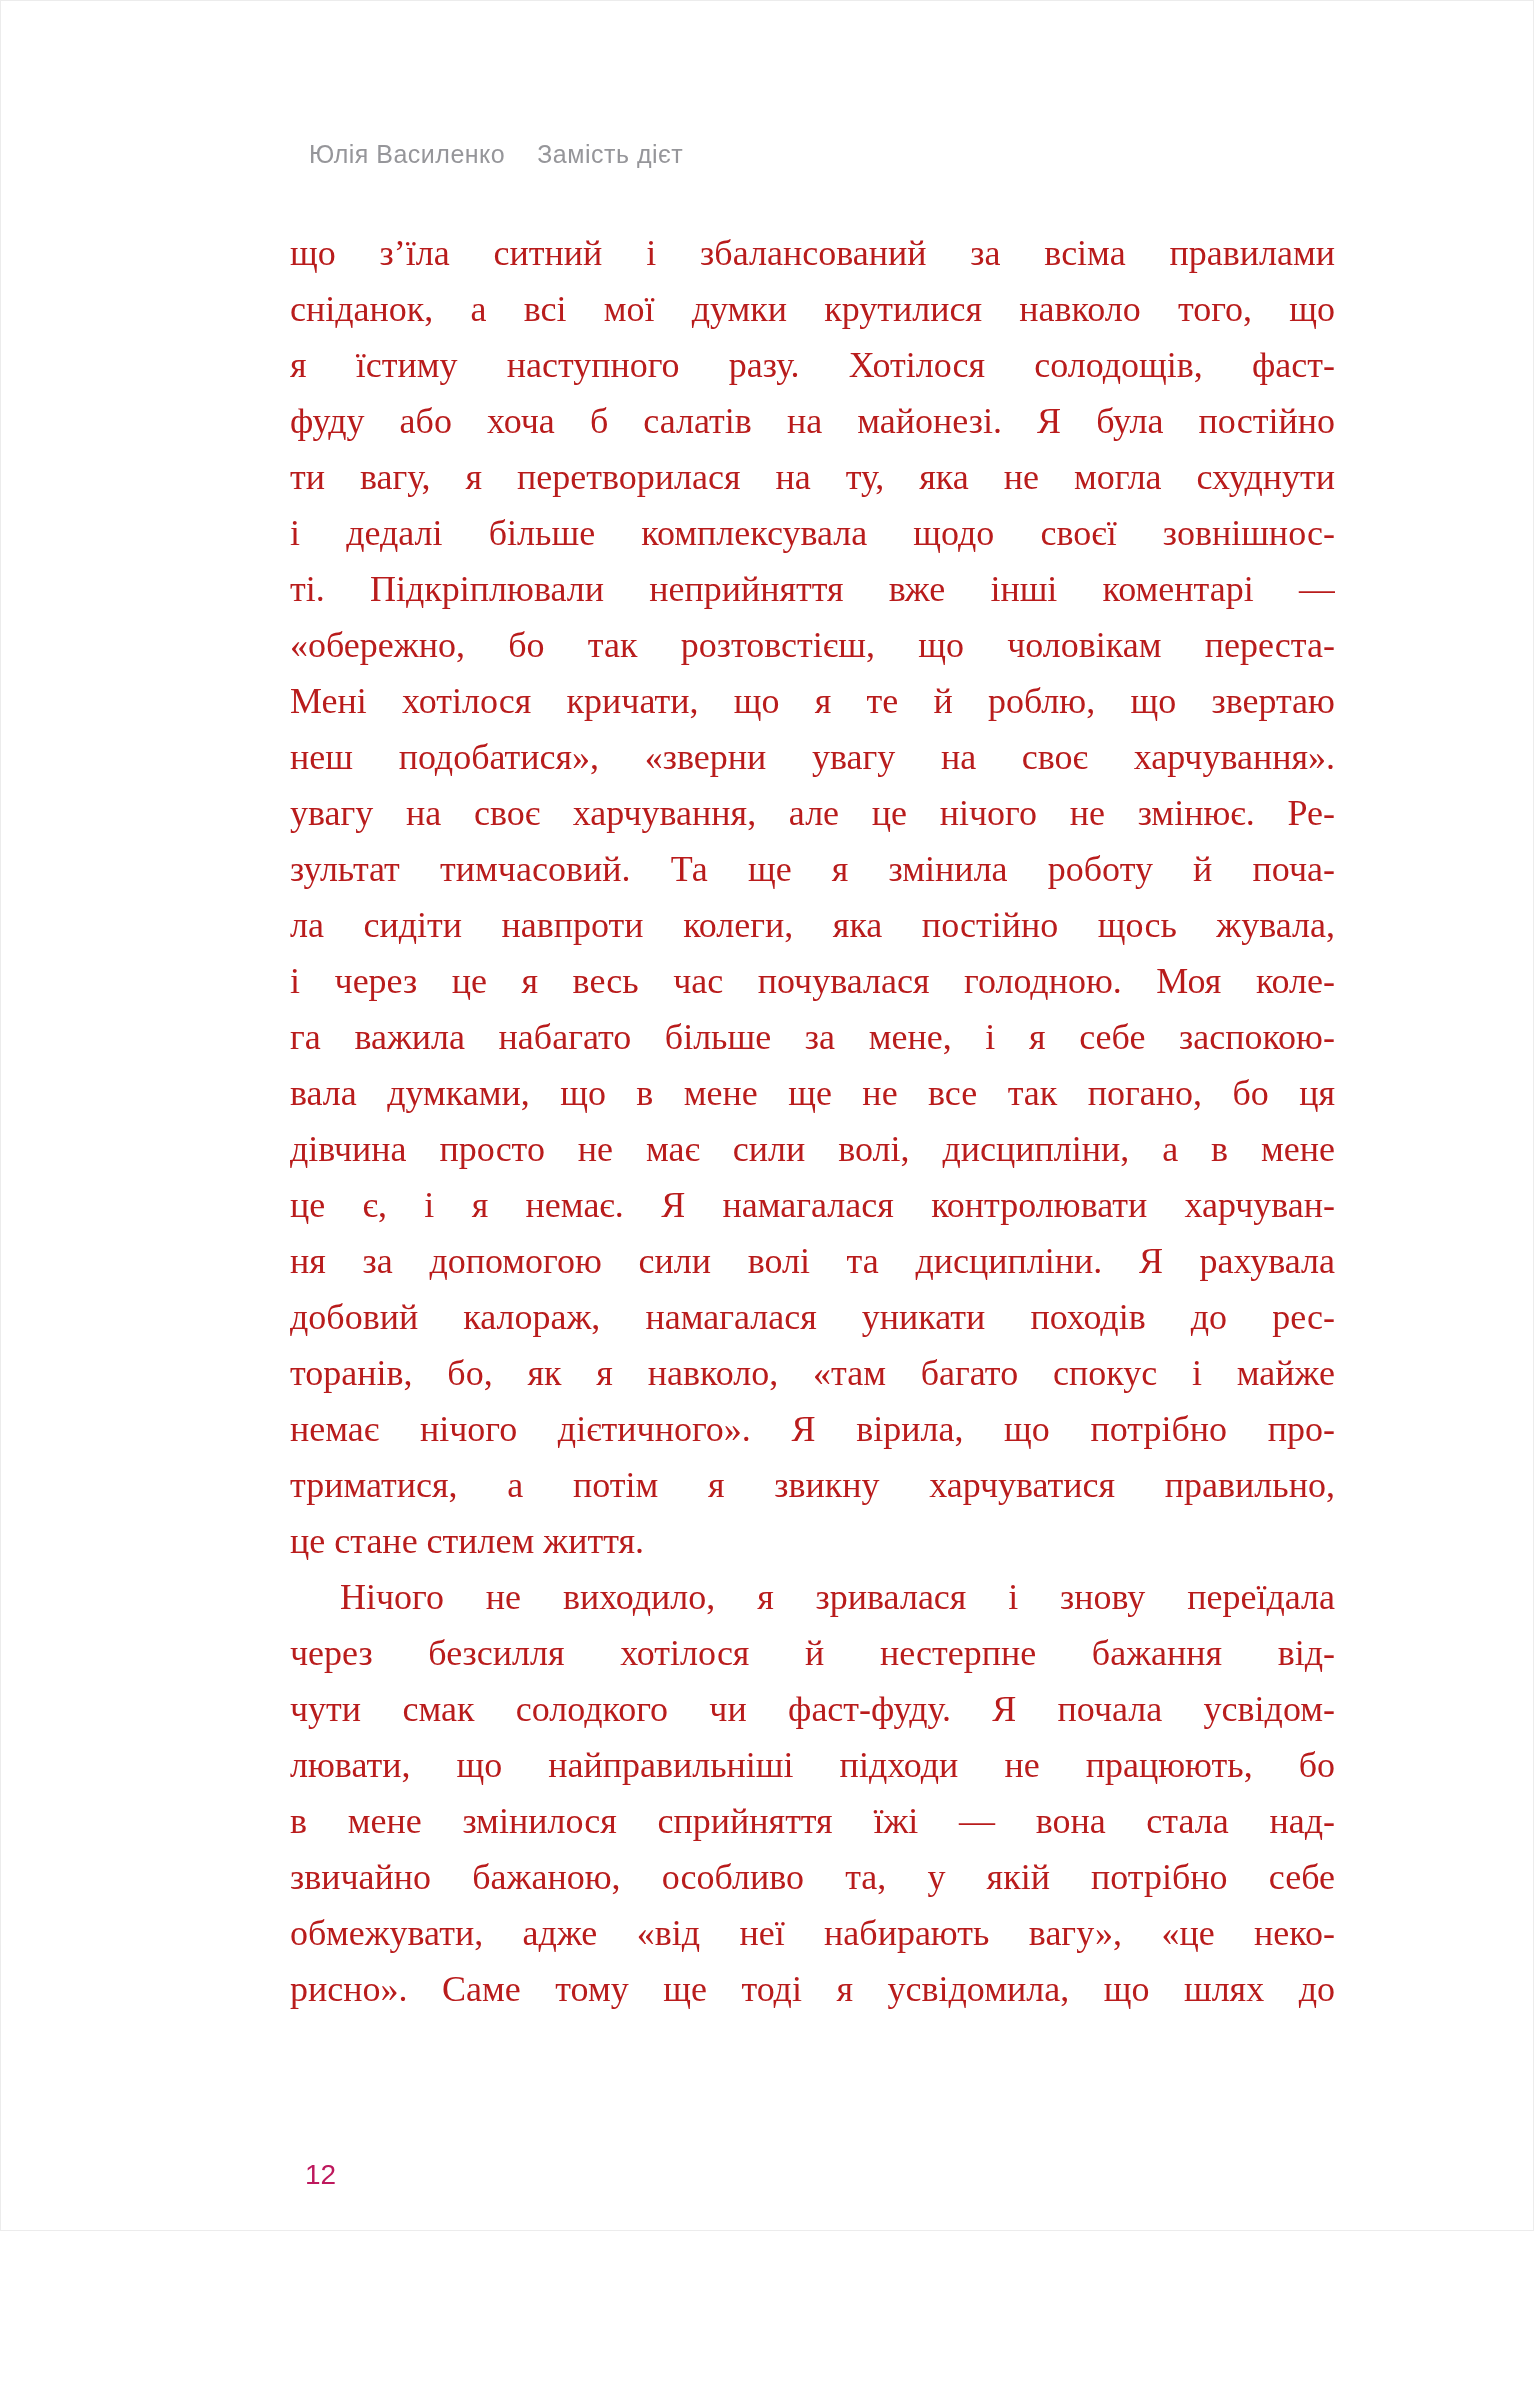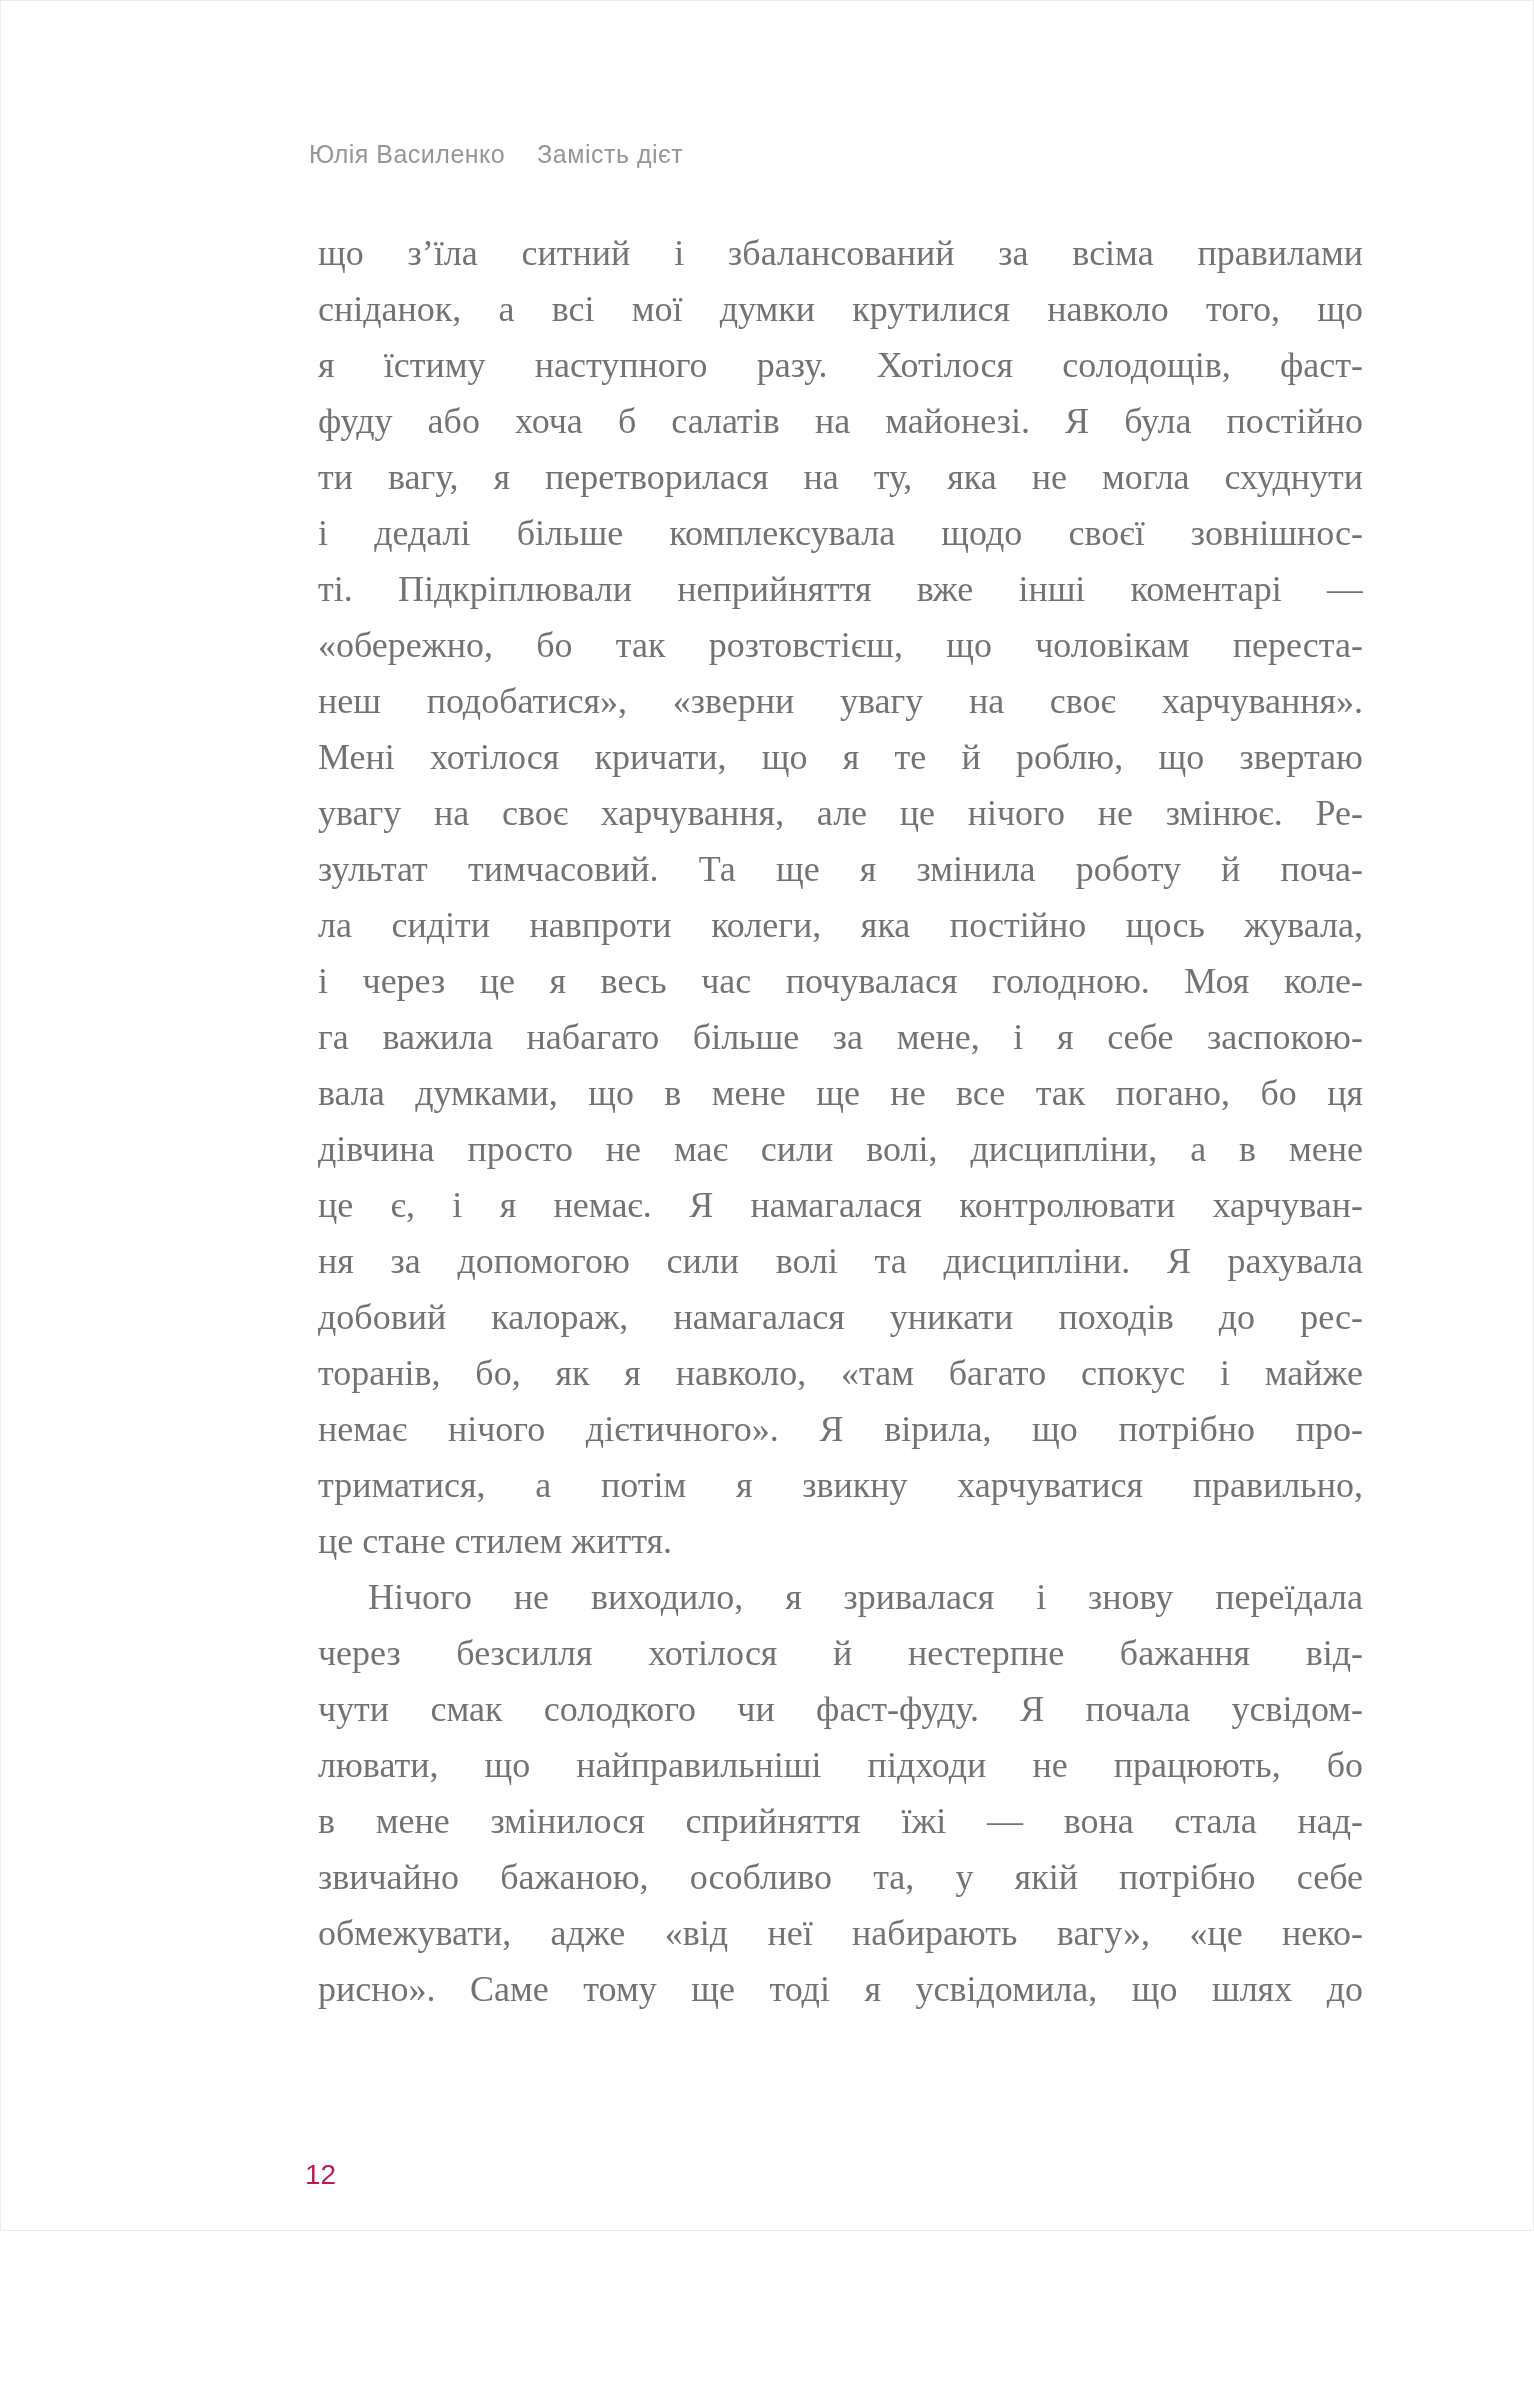--- a/index.html
+++ b/index.html
@@ -26,26 +26,26 @@
     line-height: 29px;
     color: #96969a;
     letter-spacing: 0.5px;
     white-space: nowrap;
   }
   .running-head .head-title {
     margin-left: 32px;
   }
   .body-text {
     position: absolute;
-    left: 317px;
+    left: 289px;
     top: 224px;
     width: 1045px;
     font-size: 36px;
     line-height: 56px;
-    color: #737373;
+    color: #b91c1c;
   }
   .line {
     height: 56px;
     overflow: hidden;
     text-align: justify;
     text-align-last: justify;
   }
   .line.para-end {
     text-align: right;
     text-align-last: left;
@@ -74,22 +74,22 @@
 
   <div class="body-text">
       <div class="line">що з’їла ситний і збалансований за всіма правилами</div>
       <div class="line">сніданок, а всі мої думки крутилися навколо того, що</div>
       <div class="line">я їстиму наступного разу. Хотілося солодощів, фаст-</div>
       <div class="line">фуду або хоча б салатів на майонезі. Я була постійно</div>
       <div class="line">ти вагу, я перетворилася на ту, яка не могла схуднути</div>
       <div class="line">і дедалі більше комплексувала щодо своєї зовнішнос-</div>
       <div class="line">ті. Підкріплювали неприйняття вже інші коментарі —</div>
       <div class="line">«обережно, бо так розтовстієш, що чоловікам переста-</div>
+      <div class="line">Мені хотілося кричати, що я те й роблю, що звертаю</div>
       <div class="line">неш подобатися», «зверни увагу на своє харчування».</div>
-      <div class="line">Мені хотілося кричати, що я те й роблю, що звертаю</div>
       <div class="line">увагу на своє харчування, але це нічого не змінює. Ре-</div>
       <div class="line">зультат тимчасовий. Та ще я змінила роботу й поча-</div>
       <div class="line">ла сидіти навпроти колеги, яка постійно щось жувала,</div>
       <div class="line">і через це я весь час почувалася голодною. Моя коле-</div>
       <div class="line">га важила набагато більше за мене, і я себе заспокою-</div>
       <div class="line">вала думками, що в мене ще не все так погано, бо ця</div>
       <div class="line">дівчина просто не має сили волі, дисципліни, а в мене</div>
       <div class="line">це є, і я немає. Я намагалася контролювати харчуван-</div>
       <div class="line">ня за допомогою сили волі та дисципліни. Я рахувала</div>
       <div class="line">добовий калораж, намагалася уникати походів до рес-</div>

